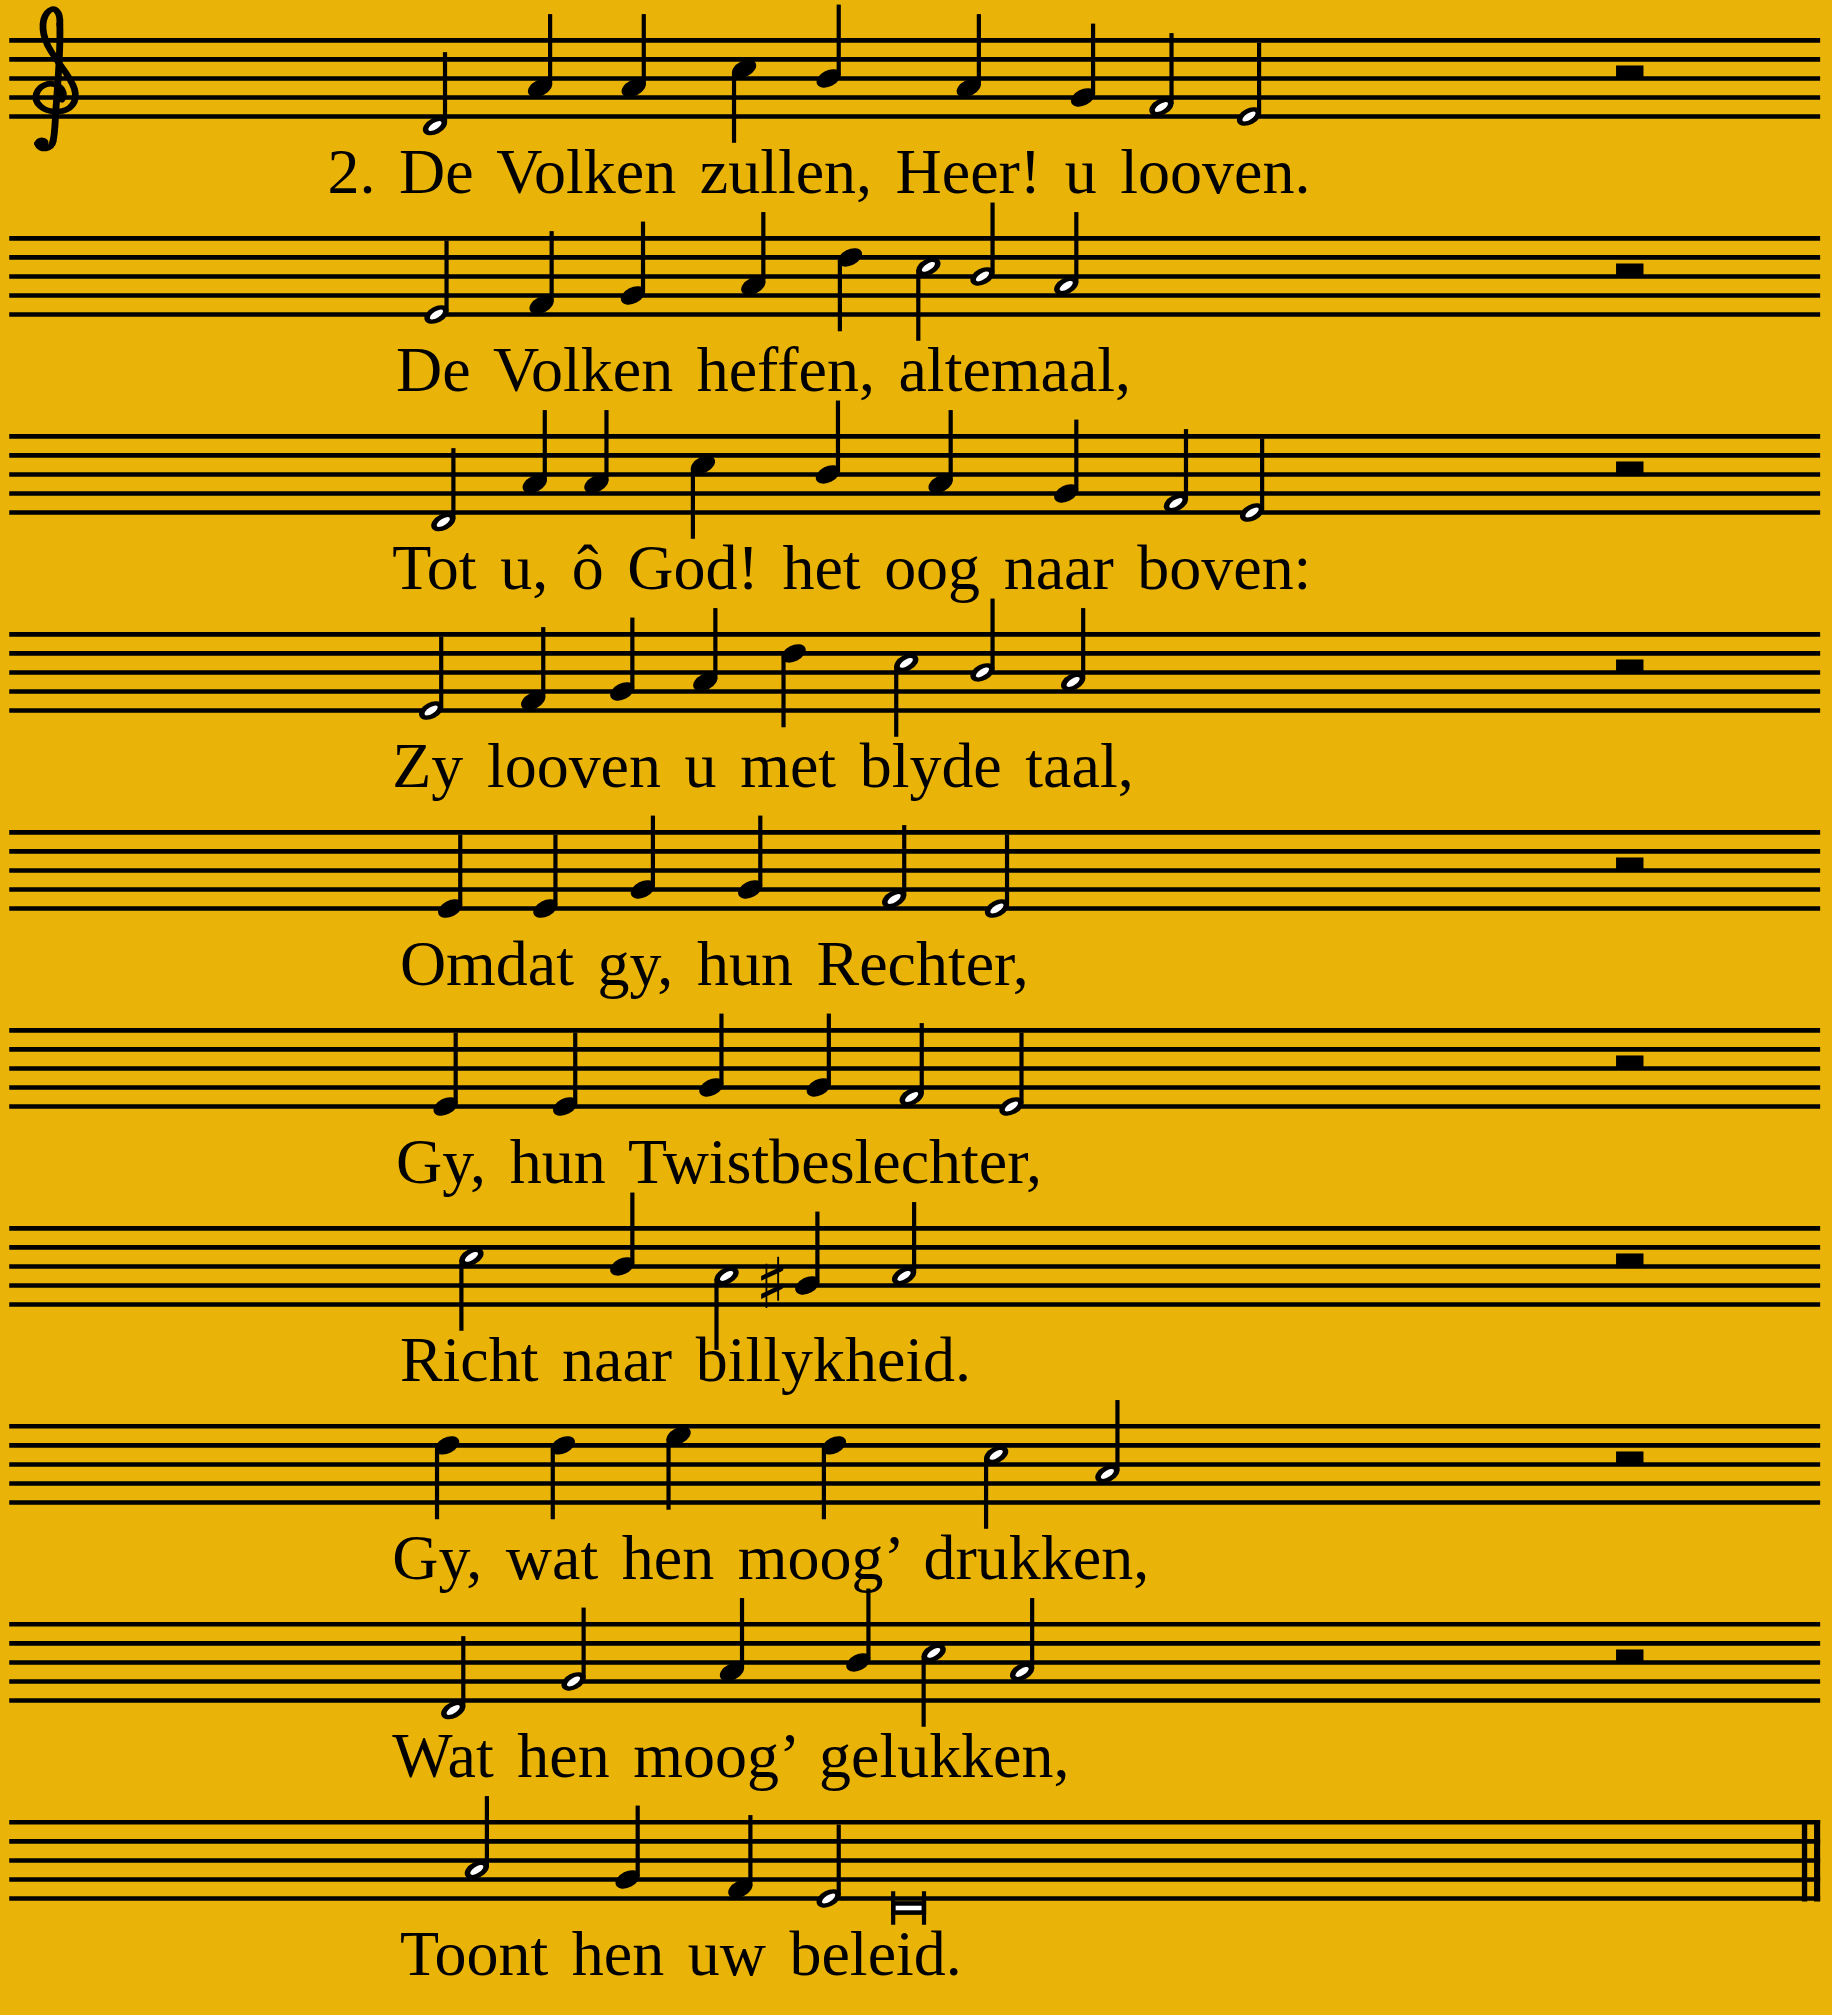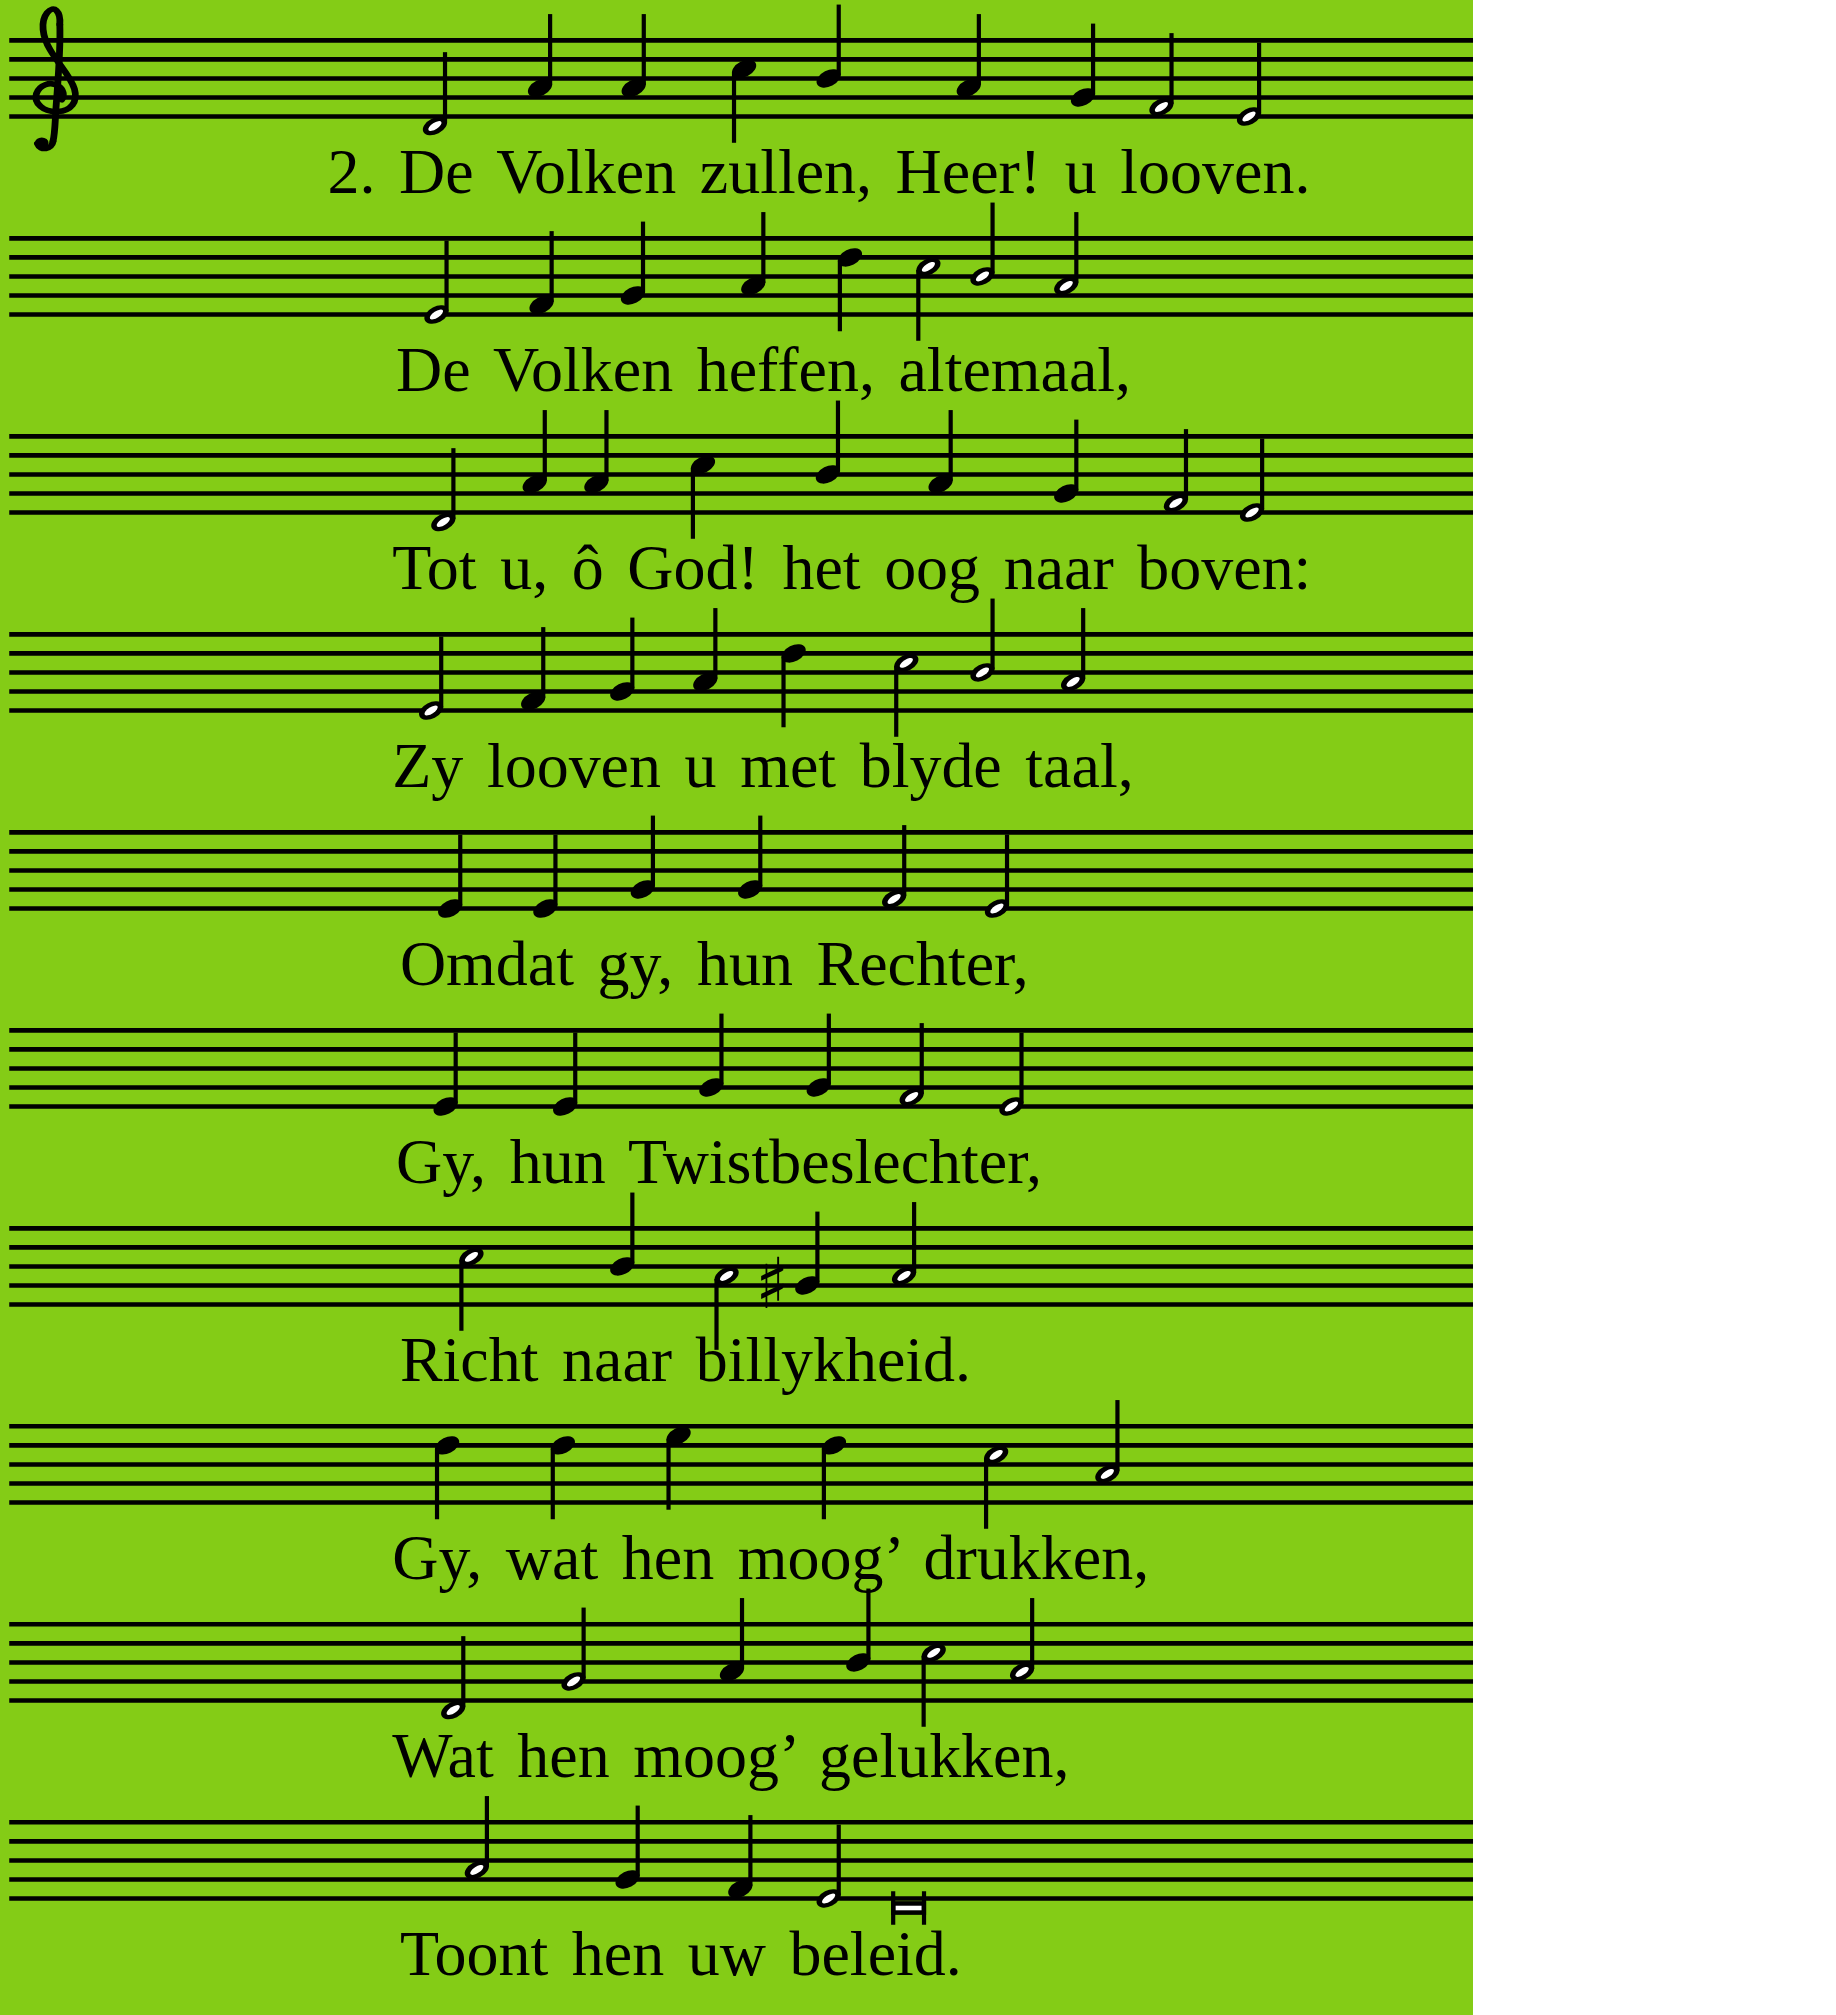--- a/index.html
+++ b/index.html
@@ -1,17 +1,17 @@
 <!DOCTYPE html>
 <html style="font-size:12.2px"><head>
 <meta charset="utf-8">
 <title>Sheet music page</title>
 <style>
   html,body{margin:0;padding:0;background:#ffffff;}
-  .page{width:1473px;height:2015px;background:#84cc16;position:relative;overflow:hidden;}
+  .page{width:1832px;height:2015px;background:#eab308;position:relative;overflow:hidden;}
   svg{display:block;}
   text.lyric{font-family:"Liberation Serif", serif;word-spacing:10px;}
   text.accidental{font-family:"DejaVu Sans", sans-serif;}
 </style>
 </head>
 <body>
 
 <div class="page">
   <svg id="score" width="1837" height="2015" viewBox="0 0 2412 2646" xmlns="http://www.w3.org/2000/svg">
       <g>

